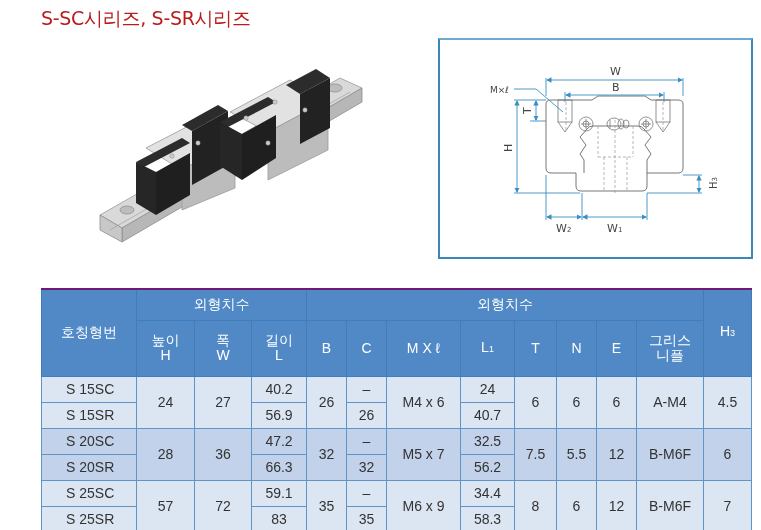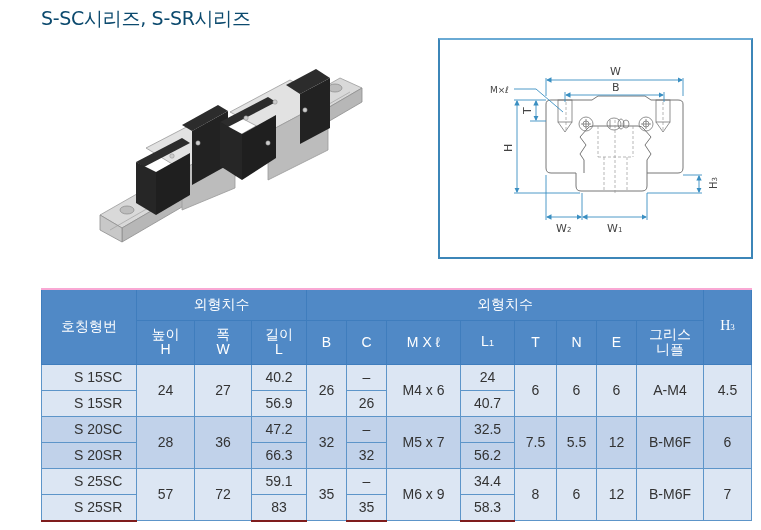--- a/index.html
+++ b/index.html
@@ -1,36 +1,36 @@
 <!DOCTYPE html>
 <html><head>
 <meta charset="utf-8">
 <style>
   html, body { margin:0; padding:0; background:#ffffff; }
   body { width:761px; height:530px; position:relative; overflow:hidden;
          font-family:"DejaVu Sans","Liberation Sans",sans-serif; color:#333; }
-  .title { position:absolute; left:41px; top:6px; font-size:19px; color:#0c4a6e;
+  .title { position:absolute; left:41px; top:6px; font-size:19px; color:#b91c1c;
            letter-spacing:-0.3px; font-family:"DejaVu Sans",sans-serif; }
   .product { position:absolute; left:90px; top:50px; width:290px; height:210px; }
   .diagram-box { position:absolute; left:438px; top:38px; width:311px; height:217px;
                  border:2px solid #3c86b8; border-top-color:#6aaad4; background:#fff; box-sizing:content-box; }
   .diagram-box svg { position:absolute; left:0; top:0; }
   table.spec { position:absolute; left:41px; top:288px; width:710px; border-collapse:collapse;
                font-family:"Liberation Sans",sans-serif; font-size:14px; table-layout:fixed; }
   table.spec th { background:#5089c6; color:#ffffff; font-weight:normal; border:1px solid #3f7dbd;
                   text-align:center; padding:0; line-height:15px; font-size:14px; }
-  table.spec thead tr:first-child th { border-top:2px solid #f9a8d4;font-family:Liberation Serif, serif; }
+  table.spec thead tr:first-child th { border-top:2px solid #701a75; }
   table.spec td { border:1px solid #5d95c9; text-align:center; padding:0; height:25px; color:#333;
                   font-size:14px; }
   table.spec tbody tr.g0 td, table.spec tbody tr.g2 td { background:#dce6f3; }
   table.spec tbody tr.g1 td { background:#c1d2ea; }
   table.spec tbody tr:last-child td { border-bottom:2px solid #7f1d1d; }
-  table.spec td.name { text-align:left; padding-left:32px; }
+  table.spec td.name { text-align:left; padding-left:24px; }
   .h1 { height:31px; }
-  .h2 { height:44px; }
+  .h2 { height:56px; }
   sub.s { font-size:9px; vertical-align:baseline; position:relative; top:0; }
 </style>
 </head>
 <body>
 
 <div class="title">S-SC시리즈, S-SR시리즈</div>
 
 <svg class="product" viewBox="0 0 290 210" width="290" height="210">
 
   <g>

